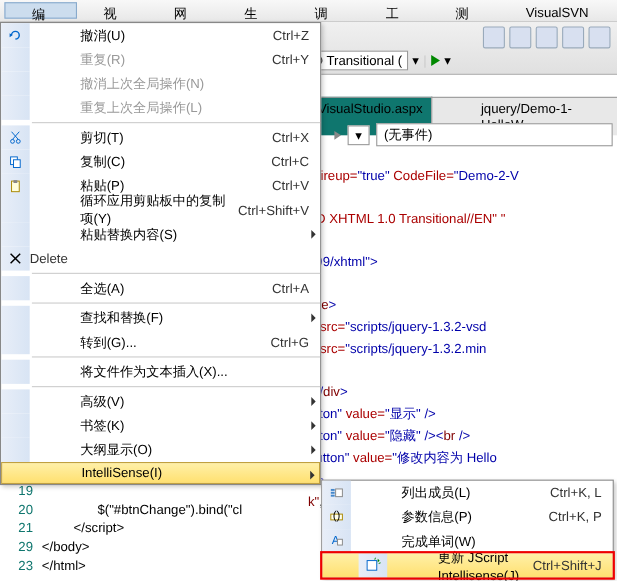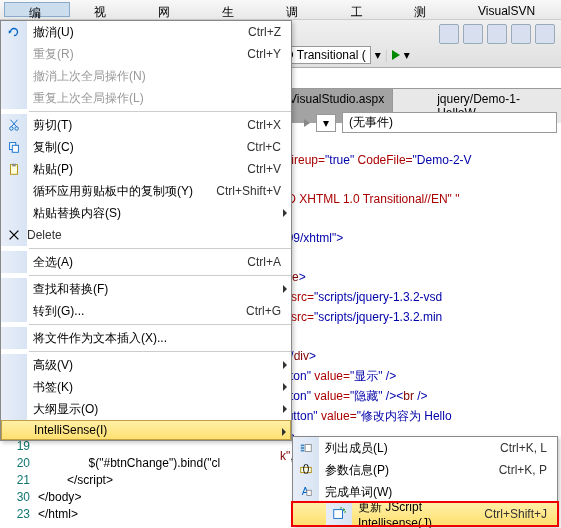--- a/index.html
+++ b/index.html
@@ -7,34 +7,34 @@
 .menubar { height: 20px; background: linear-gradient(#f8f8f8,#e8e8e8); border-bottom: 1px solid #ccc; display: flex; padding: 2px 4px; }
 .menubar span { padding: 2px 24px; cursor: default; }
 .editor-bg { position: absolute; left: 0; top: 20px; right: 0; bottom: 0; }
 .toolbar { height: 48px; background: linear-gradient(#f0f0f0,#e0e0e0); border-bottom: 1px solid #aaa; position: relative; }
 .tb-icons { position: absolute; right: 6px; top: 4px; display: flex; gap: 4px; }
 .tb-icons div { width: 20px; height: 20px; background: #d8e0f0; border: 1px solid #9ab; border-radius: 2px; }
 .doctype-row { position: absolute; left: 280px; top: 26px; display: flex; align-items: center; gap: 4px; }
 .doctype-row .dd { background: #fff; border: 1px solid #999; padding: 1px 4px; }
 .play { width: 0; height: 0; border-left: 8px solid #080; border-top: 5px solid transparent; border-bottom: 5px solid transparent; }
 .tabs { position: absolute; left: 280px; top: 68px; display: flex; }
-.tab { background: #a3a3a3; border: 1px solid #999; border-bottom: none; padding: 3px 8px; margin-right: -1px; }
+.tab { background: #0f766e; border: 1px solid #999; border-bottom: none; padding: 3px 8px; margin-right: -1px; }
 .tab.inactive { background: #e8e8e8; padding-left: 44px; }
 .client-row { position: absolute; left: 280px; top: 92px; right: 4px; display: flex; align-items: center; gap: 6px; }
 .client-row .dd { background: #fff; border: 1px solid #999; padding: 1px 6px; }
 .nav { width: 12px; height: 12px; display: inline-block; position: relative; }
 .nav::before { content: ''; position: absolute; width: 0; height: 0; border-top: 4px solid transparent; border-bottom: 4px solid transparent; }
 .nav.l::before { border-right: 6px solid #888; left: 0; top: 2px; }
 .nav.r::before { border-left: 6px solid #888; right: 0; top: 2px; }
 .code { position: absolute; left: 280px; top: 112px; right: 4px; font-family: 'Consolas','Courier New',monospace; line-height: 19px; white-space: pre; }
 .code .r { color: #a00; } .code .b { color: #00a; } .code .k { color: #800000; }
 .dropdown { position: absolute; left: 0; top: 20px; width: 292px; background: #fff; border: 1px solid #888; box-shadow: 2px 2px 4px rgba(0,0,0,0.2); z-index: 10; }
 .mi { display: flex; align-items: center; height: 22px; position: relative; }
 .mi .ic { width: 26px; height: 22px; background: linear-gradient(90deg,#e8eef8,#d8e4f4); display: flex; align-items: center; justify-content: center; }
-.mi .lbl { flex: 1; padding-left: 6px; }
+.mi .lbl { flex: 1; padding-left: 6px; margin-left: 40px; }
 .mi .sc { padding-right: 10px; color: #333; }
 .mi.dis { color: #999; }
 .mi.hl { background: linear-gradient(#fff0a8,#ffe070); border: 1px solid #c0a040; height: 20px; }
 .mi.hl .ic { background: transparent; }
 .sep { height: 1px; background: #ccc; margin: 2px 0 2px 28px; }
 .arrow { position: absolute; right: 4px; width: 0; height: 0; border-left: 4px solid #333; border-top: 4px solid transparent; border-bottom: 4px solid transparent; top: 7px; }
 .gutter { position: absolute; left: 0; top: 438px; width: 34px; font-family: Consolas,monospace; color: #0f766e; text-align: right; padding-right: 4px; line-height: 17px; background: #fff; }
 .gutter-code { position: absolute; left: 38px; top: 438px; font-family: Consolas,monospace; line-height: 17px; white-space: pre; }
 .submenu { position: absolute; left: 292px; top: 436px; width: 266px; background: #fff; border: 1px solid #888; box-shadow: 2px 2px 4px rgba(0,0,0,0.2); z-index: 11; }
 .submenu .mi { height: 22px; }
@@ -220,21 +220,21 @@
       <div class="ic"></div>
       <div class="lbl">IntelliSense(I)</div>
       <div class="arrow"></div>
     </div>
   </div>
 
 <div class="gutter">
   <div>19</div>
     <div>20</div>
     <div>21</div>
-    <div>30</div>
+    <div>29</div>
     <div>23</div>
 </div>
 <div class="gutter-code">
        <span>$(</span><span class="k">"#btnChange"</span><span>).bind(</span><span class="k">"cl</span>
     <span class="b">&lt;/</span><span class="k">script</span><span class="b">&gt;</span>
 <span class="b">&lt;/</span><span class="k">body</span><span class="b">&gt;</span>
 <span class="b">&lt;/</span><span class="k">html</span><span class="b">&gt;</span>
 </div>
 
 <div class="submenu" id="sub">

